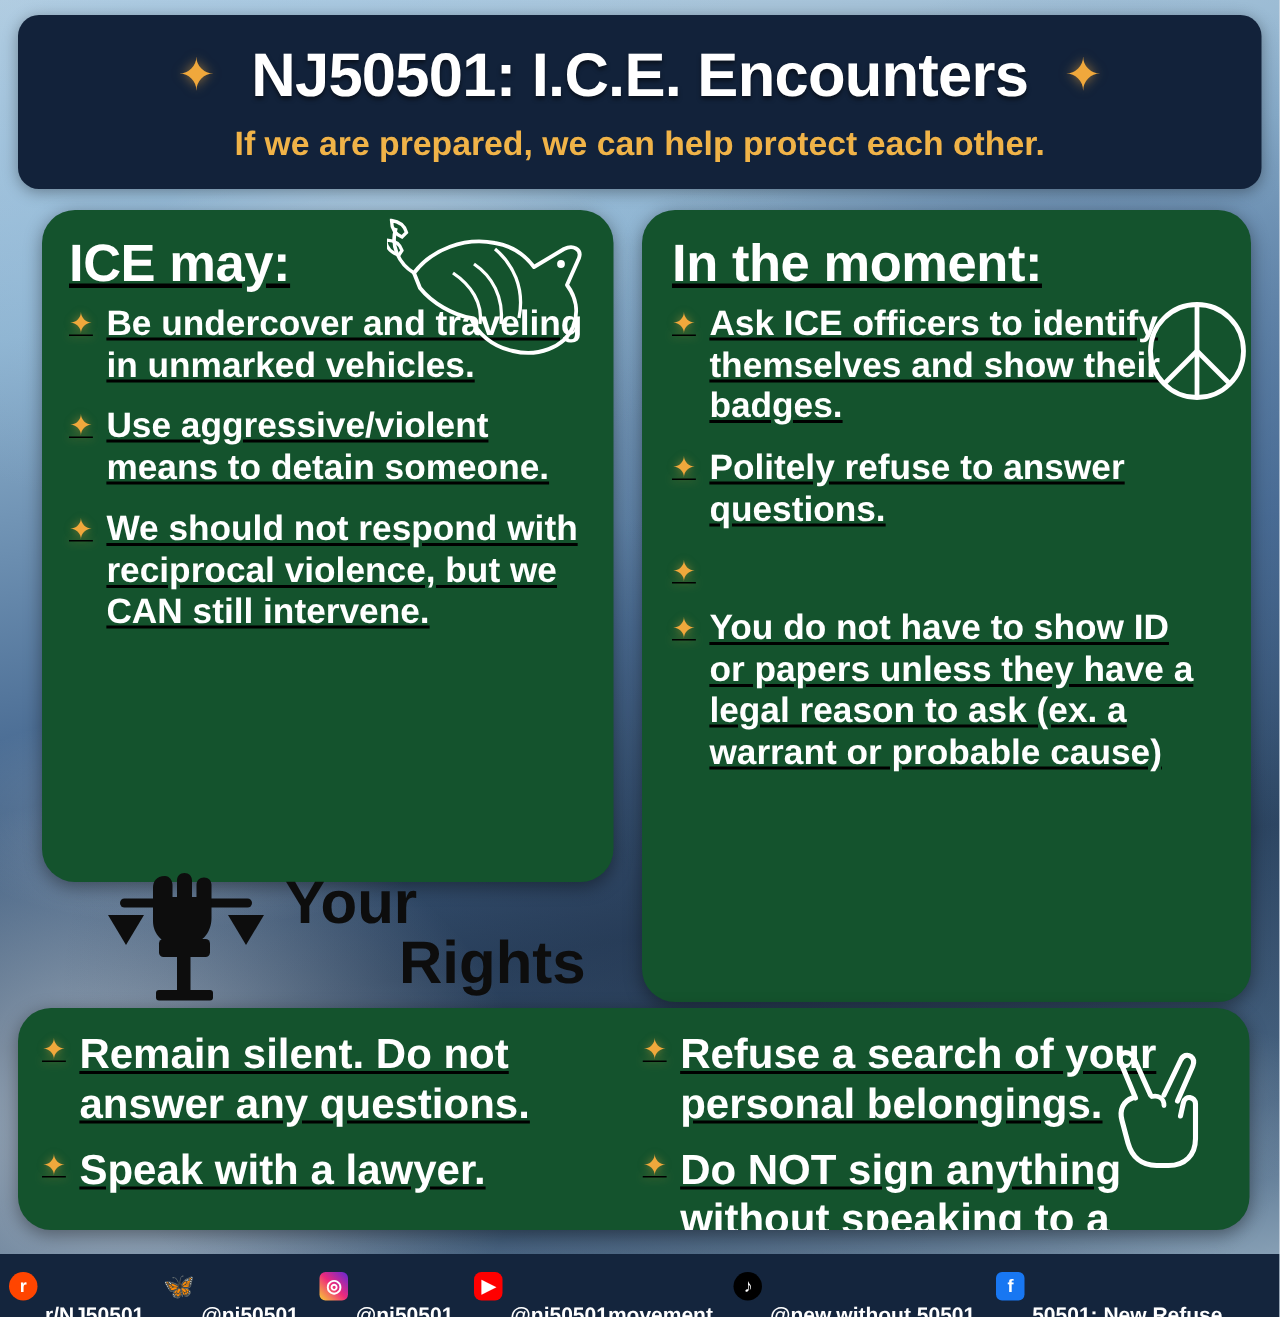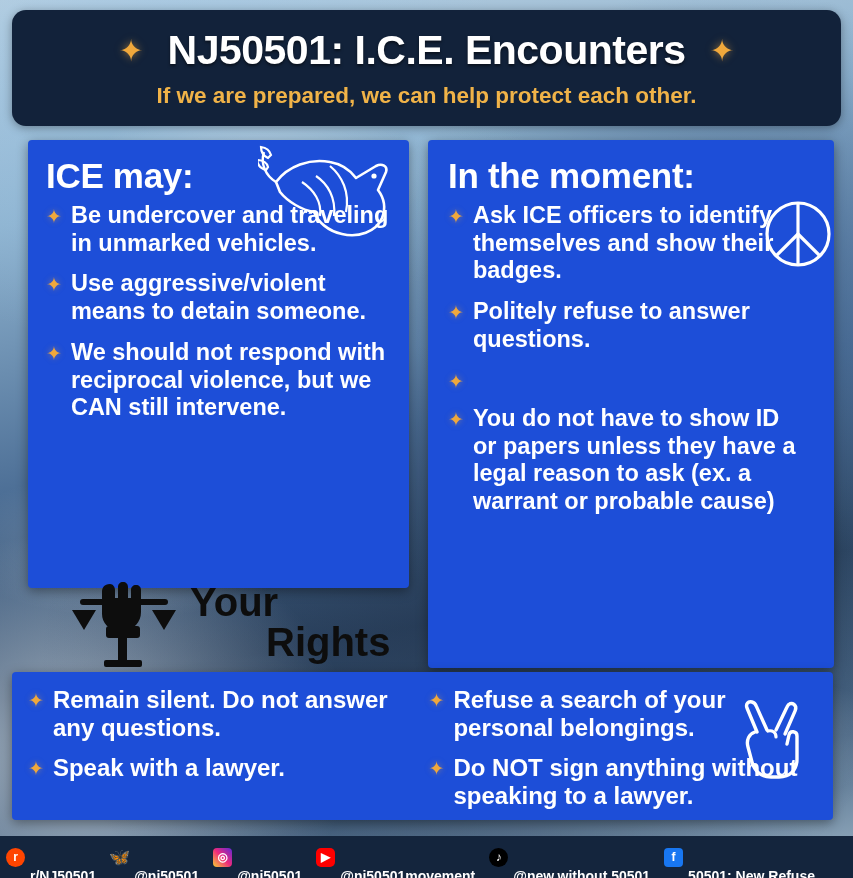--- a/index.html
+++ b/index.html
@@ -75,24 +75,25 @@
     color: #f0b348;
     font-size: 22.5px;
     font-weight: bold;
     margin-top: 9px;
     white-space: nowrap;
   }
 
   
   .card {
     position: absolute;
-    background: #1d4ed8;
-    border-radius: 4px;
+    background: #14532d;
+    border-radius: 22px;
     box-shadow: 0 3px 12px rgba(0,0,0,0.4);
     overflow: hidden;
+    text-decoration: underline;
   }
   .card-left  { left: 28px;  top: 140px; width: 381px; height: 448px; padding: 16px 18px 10px 18px; }
   .card-right { left: 428px; top: 140px; width: 406px; height: 528px; padding: 16px 28px 10px 20px; }
   .card-bottom{ left: 12px;  top: 672px; width: 821px; height: 148px; padding: 14px 16px; }
 
   .card-head {
     color: #ffffff;
     font-size: 35px;
     font-weight: bold;
     margin-bottom: 6px;
@@ -123,21 +124,21 @@
   .card-left ul.bullets .b-text  { max-width: 322px; }
   .card-right ul.bullets .b-text { max-width: 346px; }
 
   
   .bottom-cols {
     display: flex;
     gap: 12px;
   }
   .bottom-cols .col { flex: 1; }
   .bottom-cols ul.bullets li { margin-bottom: 11px; }
-  .bottom-cols ul.bullets .b-text { font-size: 24px; }
+  .bottom-cols ul.bullets .b-text { font-size: 28px; }
 
   
   .your-rights {
     position: absolute;
     left: 70px;
     top: 578px;
     width: 360px;
     height: 90px;
     color: #0d0d0d;
     font-size: 40px;

